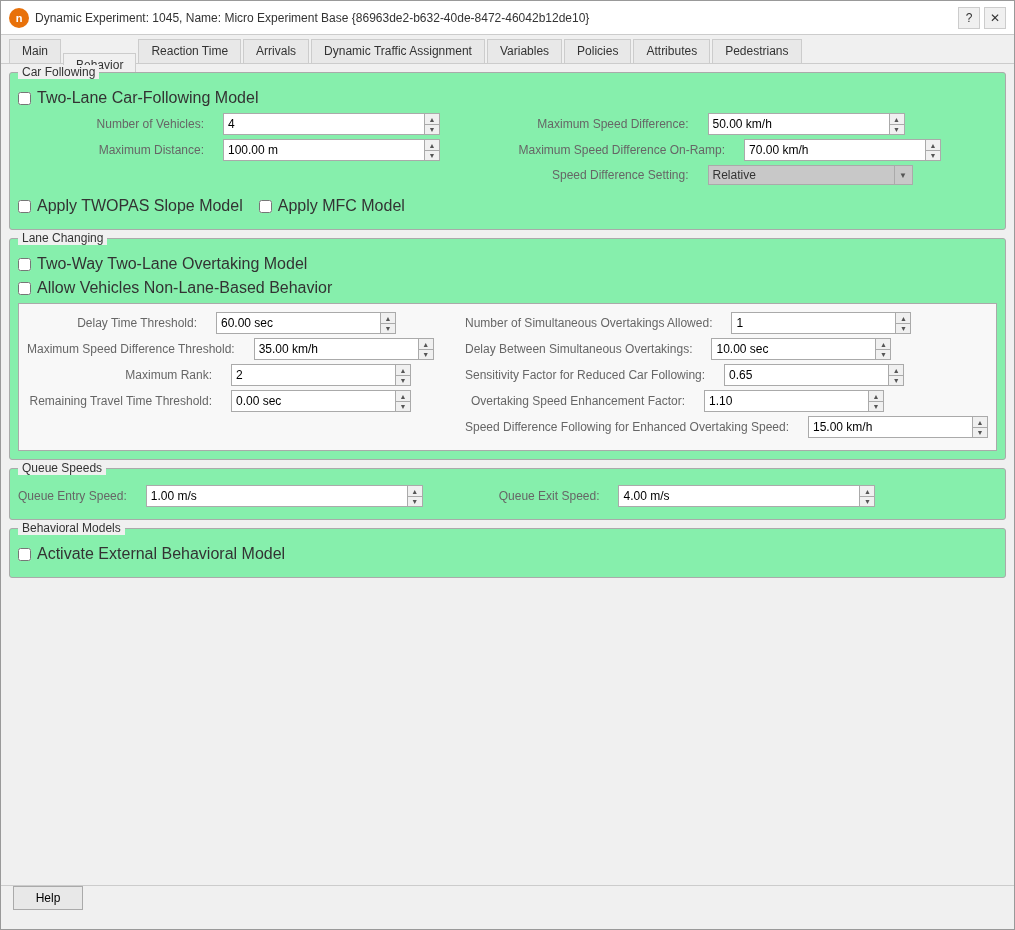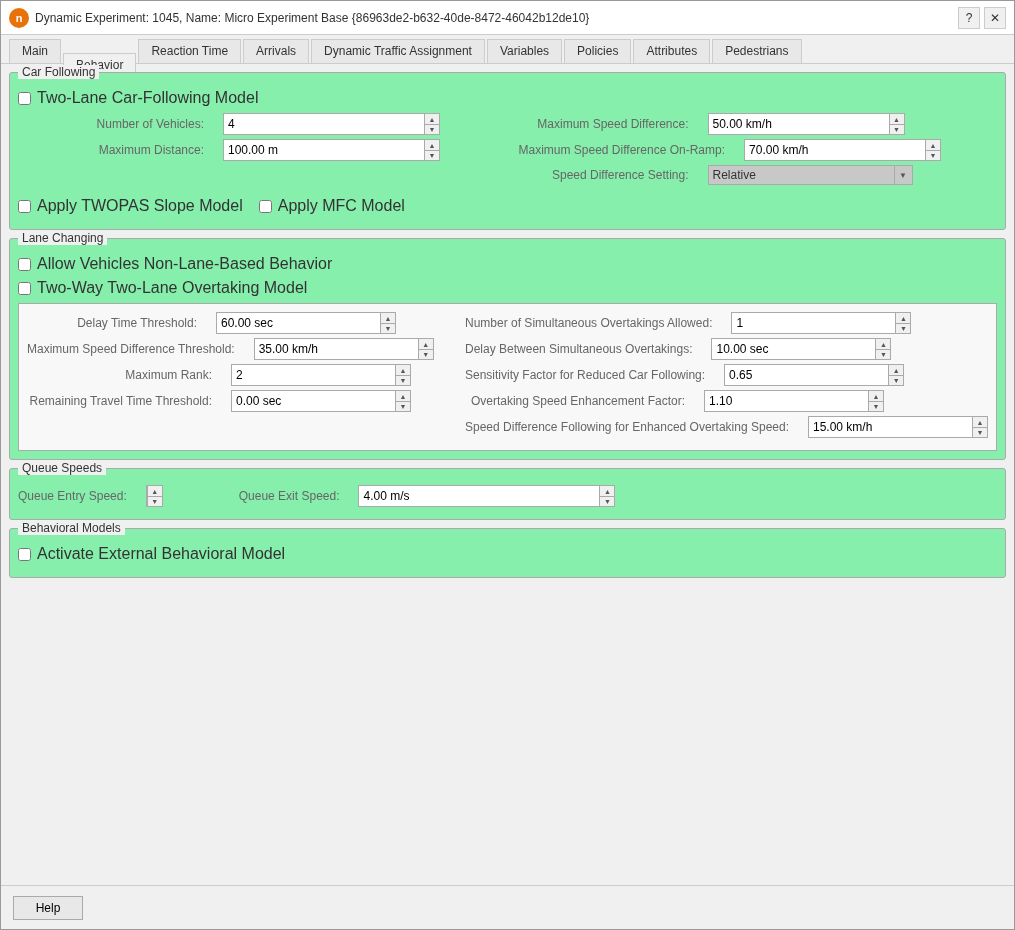--- a/index.html
+++ b/index.html
@@ -206,21 +206,21 @@
     }
     .inner-box {
       border: 1px solid #aaa;
       padding: 8px;
       margin-top: 6px;
       background: #f8f8f8;
     }
     .footer-bar {
       height: 44px;
       display: flex;
-      align-items: center;
+      align-items: flex-start;
       padding: 0 12px;
       border-top: 1px solid #ccc;
       background: #f0f0f0;
       justify-content: space-between;
       gap: 28px;
     }
     .footer-right {
       display: flex;
       gap: 8px;
     }
@@ -346,26 +346,26 @@
         </div>
       </div>
     </div>
 
     <div class="group-box">
       <span class="group-box-title">Lane Changing</span>
 
       <div style="margin-top:8px;">
         <div class="checkbox-row">
           <input type="checkbox" style="">
-          <span class="checkbox-label">Allow Vehicles Non-Lane-Based Behavior</span>
+          <span class="checkbox-label">Two-Way Two-Lane Overtaking Model</span>
         </div>
 
         <div class="checkbox-row">
           <input type="checkbox" style="">
-          <span class="checkbox-label">Two-Way Two-Lane Overtaking Model</span>
+          <span class="checkbox-label">Allow Vehicles Non-Lane-Based Behavior</span>
         </div>
 
         <div class="inner-box">
           <div class="two-col">
 
             <div>
               <div class="col-form-row">
                 <span class="col-label">Delay Time Threshold:</span>
                 <div class="spinner-container">
                   <input class="spinner-input" style="min-width: 120px;" value="60.00 sec">
@@ -463,20 +463,21 @@
         </div>
       </div>
     </div>
 
     <div class="group-box">
       <span class="group-box-title">Queue Speeds</span>
       <div style="margin-top:8px; display:flex; align-items:center; gap:16px;">
         <div class="col-form-row">
           <span class="col-label" style="min-width:100px;">Queue Entry Speed:</span>
           <div class="spinner-container">
+            <input class="spinner-input" style="min-width: 260px;" value="1.00 m/s">
             <div class="spinner-buttons">
               <button class="spin-btn">▲</button>
               <button class="spin-btn">▼</button>
             </div>
           </div>
         </div>
         <div class="col-form-row" style="margin-left:60px;">
           <span class="col-label" style="min-width:100px;">Queue Exit Speed:</span>
           <div class="spinner-container">
             <input class="spinner-input" style="min-width: 240px;" value="4.00 m/s">

